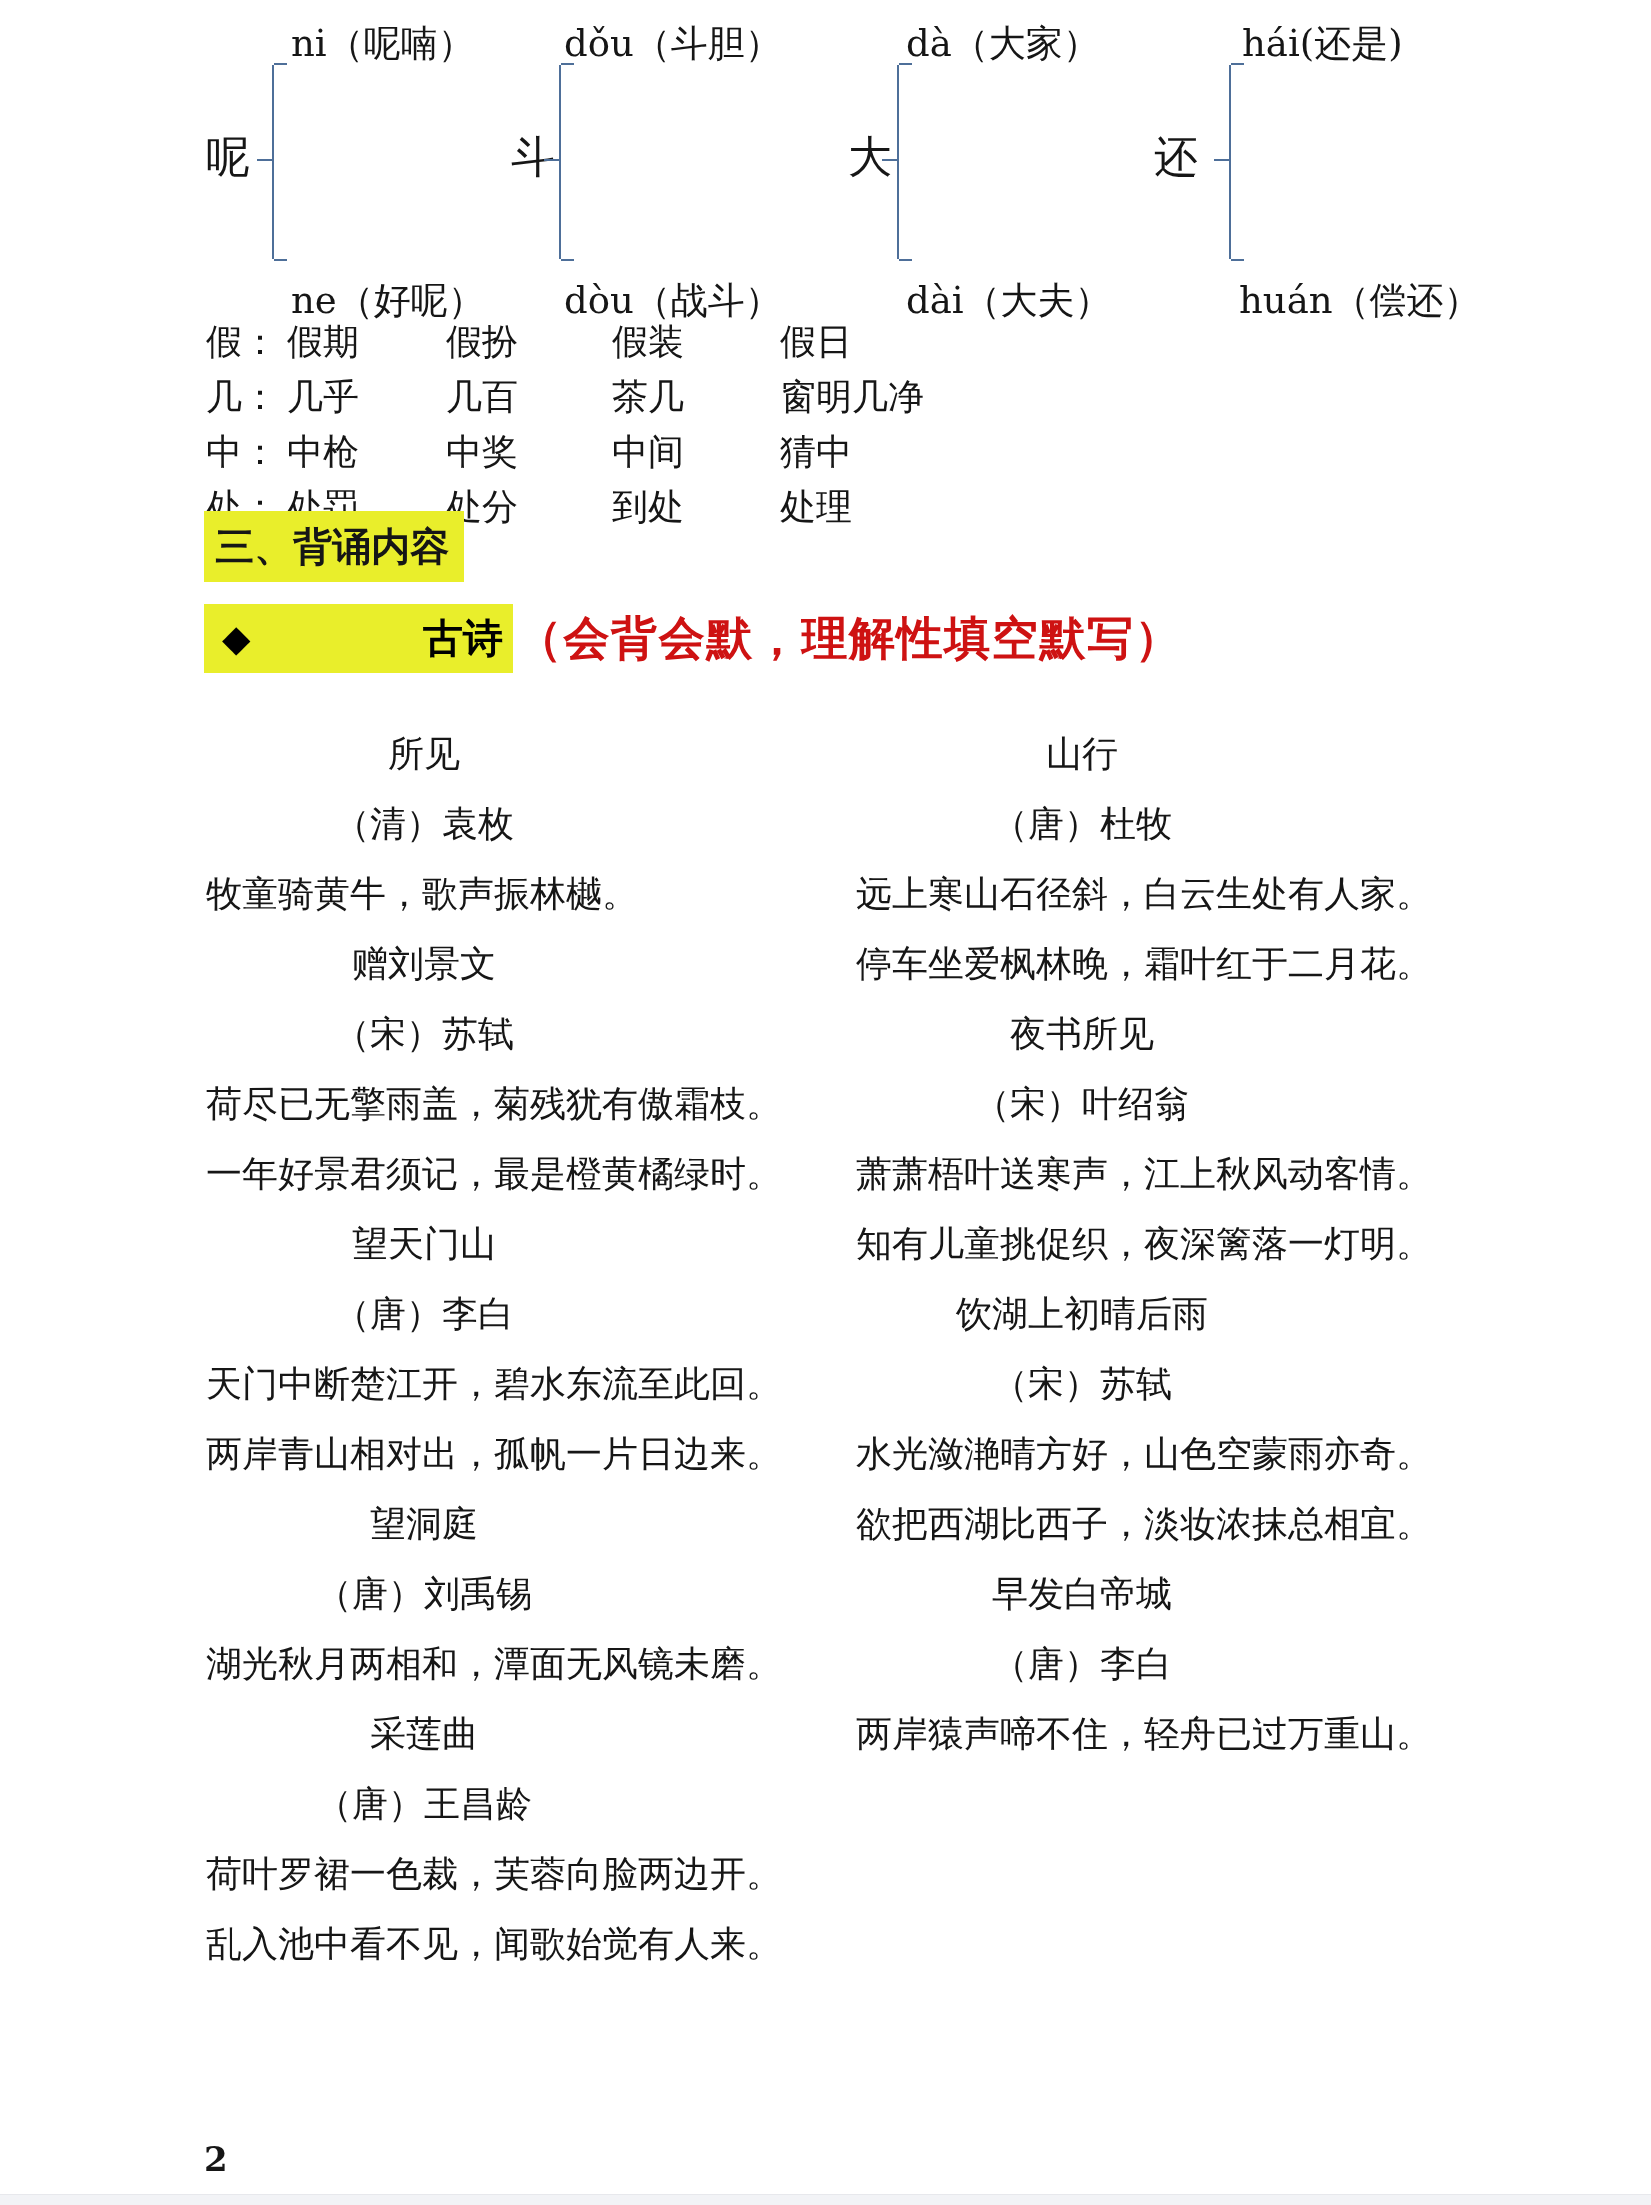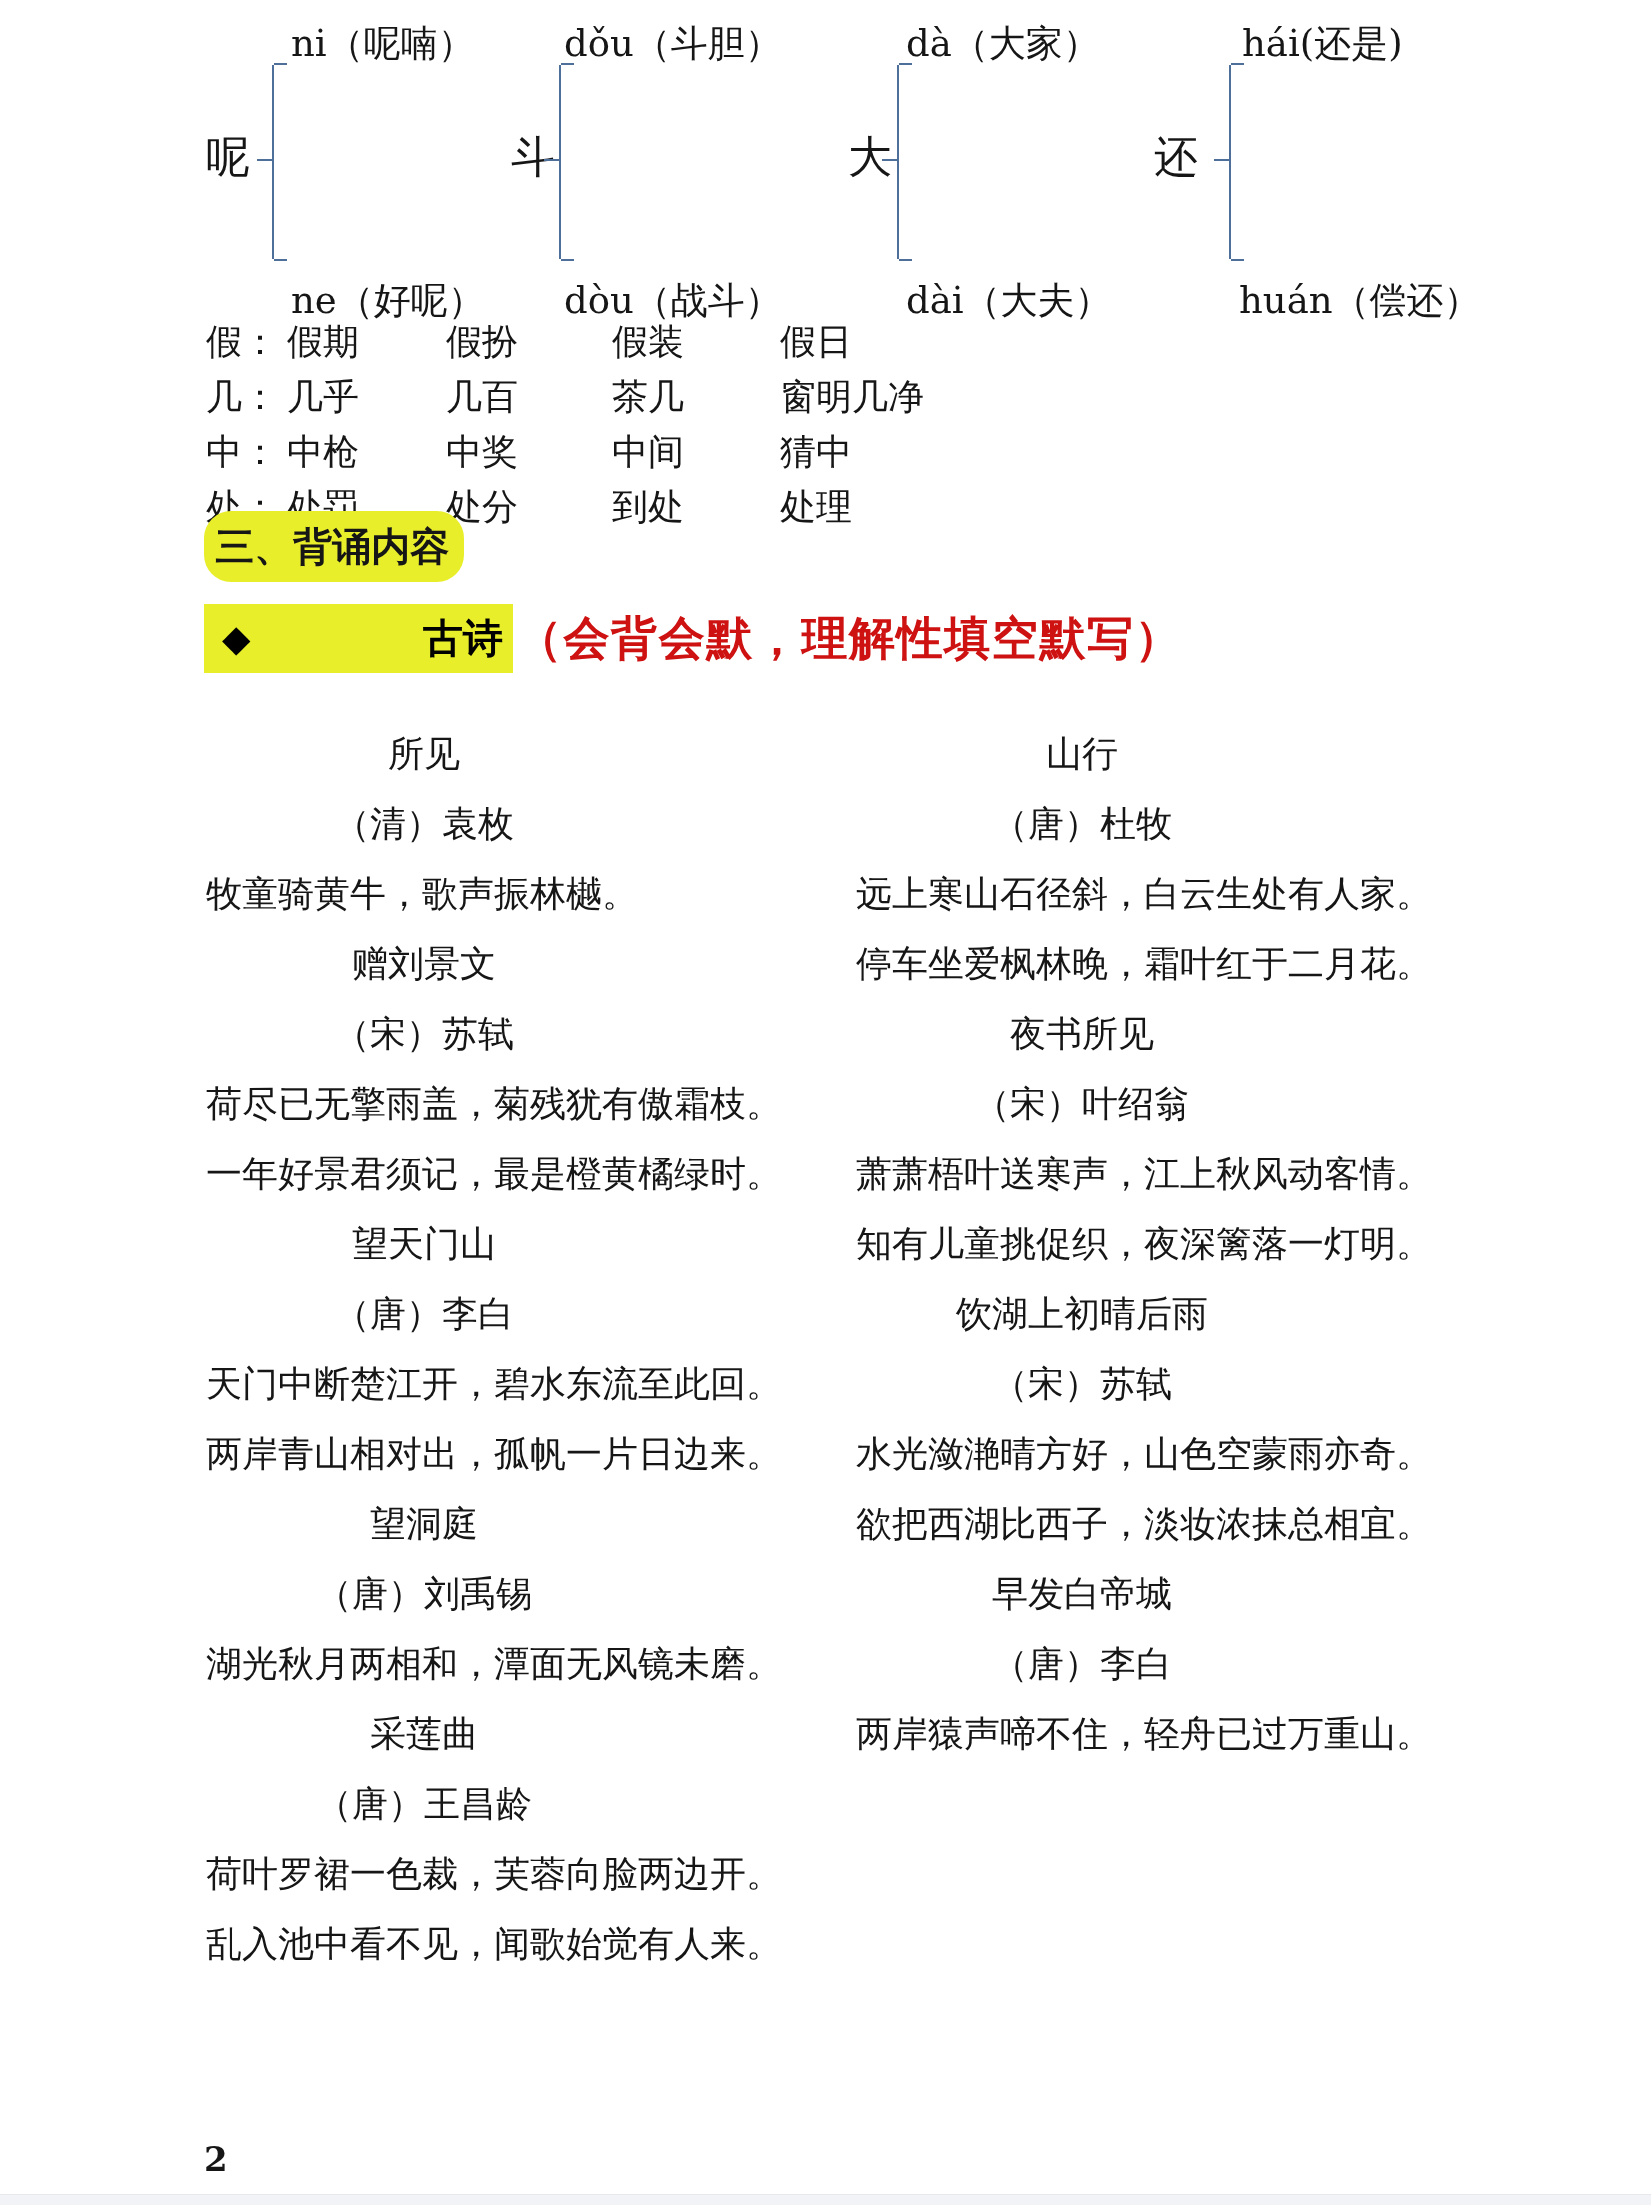--- a/index.html
+++ b/index.html
@@ -35,21 +35,21 @@
   .w1{left:81px;}
   .w2{left:240px;}
   .w3{left:406px;}
   .w4{left:574px;}
   
   .h-section{
     position:absolute;left:204px;top:511px;
     background:var(--hl);
     font-family:"Liberation Sans","DejaVu Sans",sans-serif;
     font-weight:bold;font-size:39px;line-height:47px;
-    padding:12px 14.5px 12px 11.3px;white-space:nowrap;border-radius:27px;
+    padding:12px 14.5px 12px 11.3px;white-space:nowrap;
   }
   .h-sub{position:absolute;left:204px;top:604px;display:flex;align-items:center;}
   .h-sub-yellow{
     display:flex;justify-content:space-between;align-items:center;
     width:281px;height:53px;background:var(--hl);
     padding:8px 9.7px 8px 18px;
   }
   .diamond{font-size:37px;line-height:37px;color:#000;}
   .h-sub-label{
     font-family:Liberation Mono, monospace;

